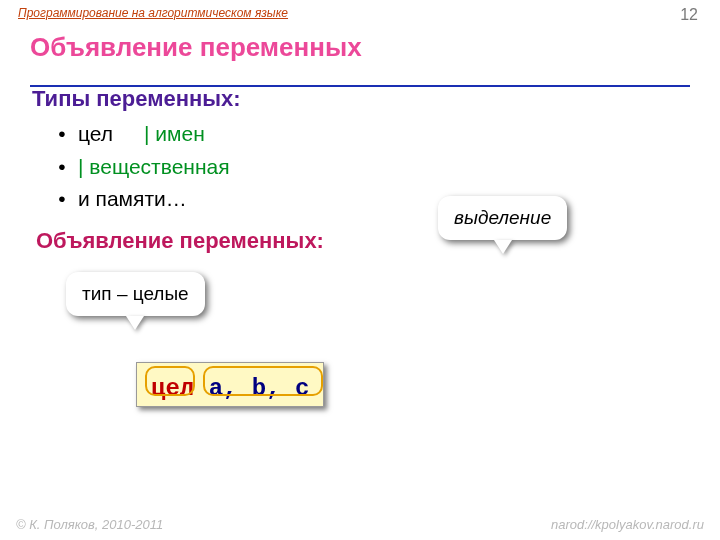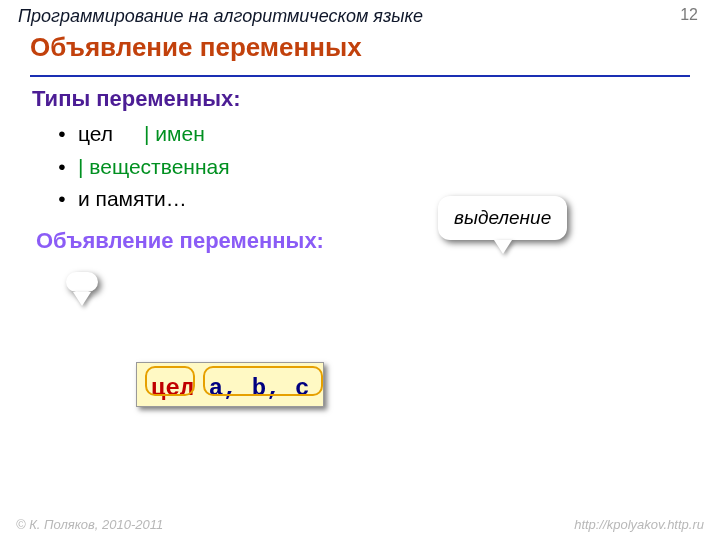--- a/index.html
+++ b/index.html
@@ -1,27 +1,27 @@
 <!DOCTYPE html>
 <html><head>
 <meta charset="utf-8">
 <style>
   * { box-sizing: border-box; margin: 0; padding: 0; }
   html, body { width: 720px; height: 540px; font-family: Arial, Helvetica, sans-serif; background: #fff; overflow: hidden; }
   .slide { position: relative; width: 720px; height: 540px; }
-  .top-context { position: absolute; top: 6px; left: 18px; color: #0f172a; font-size: 18px; font-style: italic; }
+  .top-context { position: absolute; top: 6px; left: 18px; color: #c2410c; font-size: 12px; font-style: italic; text-decoration: underline; }
   .page-num { position: absolute; top: 6px; right: 22px; color: #7a7a7a; font-size: 16px; }
-  .title { position: absolute; top: 32px; left: 30px; right: 30px; font-size: 26px; font-weight: bold; color: #c2410c; padding-bottom: 12px; border-bottom: 2px solid #1a2fb3; }
+  .title { position: absolute; top: 32px; left: 30px; right: 30px; font-size: 26px; font-weight: bold; color: #ec4899; padding-bottom: 22px; border-bottom: 2px solid #1a2fb3; }
   .sec1 { position: absolute; top: 86px; left: 32px; color: #4c1d95; font-size: 22px; font-weight: bold; }
   .bullets { position: absolute; top: 118px; left: 56px; font-size: 21px; color: #000; line-height: 1.55; }
   .bullets .row { display: flex; align-items: baseline; gap: 10px; }
   .bullets .dot { display: inline-block; width: 12px; text-align: center; }
   .bullets .kw { display: inline-block; width: 56px; }
   .bullets .comment { color: #009020; }
-  .sec2 { position: absolute; top: 228px; left: 36px; color: #8b5cf6; font-size: 22px; font-weight: bold; }
+  .sec2 { position: absolute; top: 228px; left: 36px; color: #be185d; font-size: 22px; font-weight: bold; }
 
   .callout { position: absolute; padding: 10px 16px; background: #fff; border-radius: 12px; font-size: 19px; color: #000; box-shadow: 3px 3px 6px rgba(0,0,0,0.55); text-align: center; line-height: 1.25; }
   .callout .tail { position: absolute; width: 0; height: 0; }
   #co-type { top: 272px; left: 66px; }
   #co-type .tail { bottom: -14px; left: 50%; margin-left: -9px; border-left: 9px solid transparent; border-right: 9px solid transparent; border-top: 14px solid #fff; filter: drop-shadow(2px 2px 2px rgba(0,0,0,0.4)); }
   #co-list { top: 272px; left: 318px; }
   #co-list .tail { bottom: -14px; left: 30px; border-left: 9px solid transparent; border-right: 9px solid transparent; border-top: 14px solid #fff; filter: drop-shadow(2px 2px 2px rgba(0,0,0,0.4)); }
   #co-mem { top: 196px; left: 438px; font-style: italic; }
   #co-mem .tail { bottom: -14px; left: 50%; margin-left: -9px; border-left: 9px solid transparent; border-right: 9px solid transparent; border-top: 14px solid #fff; filter: drop-shadow(2px 2px 2px rgba(0,0,0,0.4)); }
 
@@ -62,27 +62,28 @@
   </div>
 
   <div class="sec2">Объявление переменных:</div>
 
   <div id="co-mem" class="callout">
     <span>выделение</span><br>
     <div class="tail"></div>
   </div>
 
   <div id="co-type" class="callout">
+    <span>тип – целые</span>
     <div class="tail"></div>
   </div>
 
 
   <div class="code">
     <span id="ring1" class="ring"></span>
     <span id="ring2" class="ring"></span>
     <span class="kw-int">цел</span>
     <span class="vars">a, b, c</span>
   </div>
 
   <div class="footer-left">© К. Поляков, 2010-2011</div>
-  <div class="footer-right">http://kpolyakov.http.ru</div>
+  <div class="footer-right">narod://kpolyakov.narod.ru</div>
 
 </div>
 
 </body></html>

